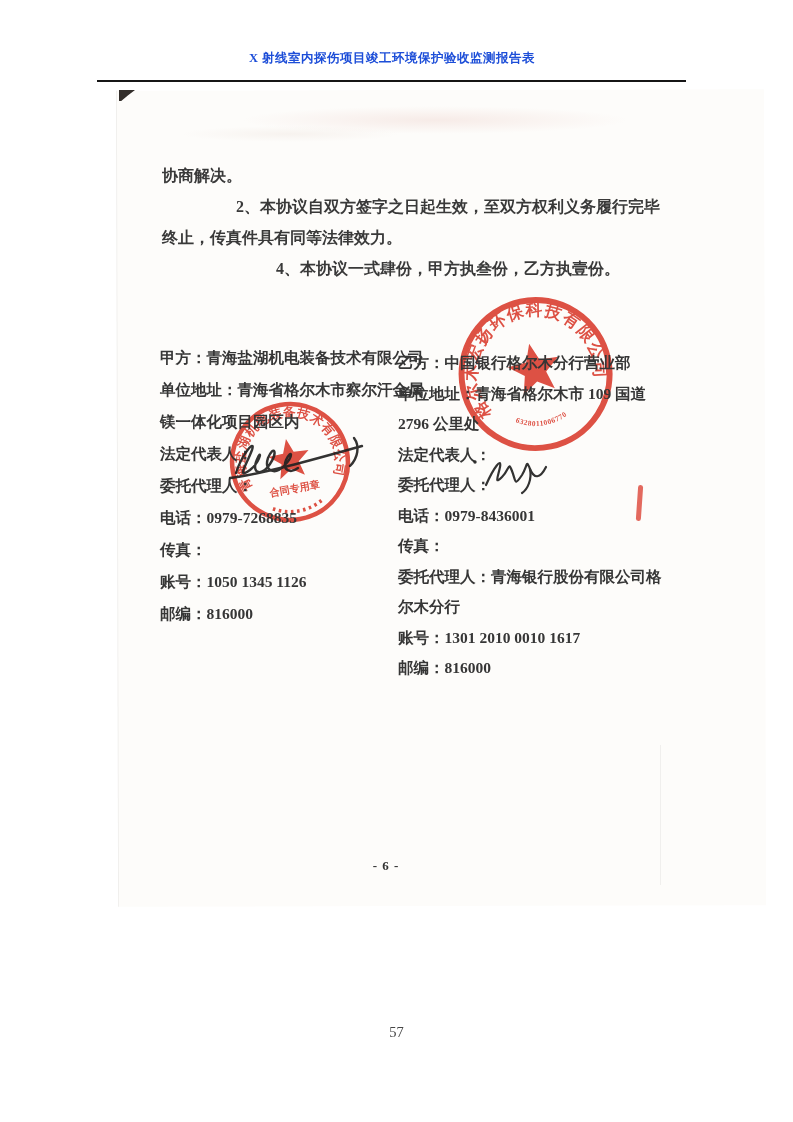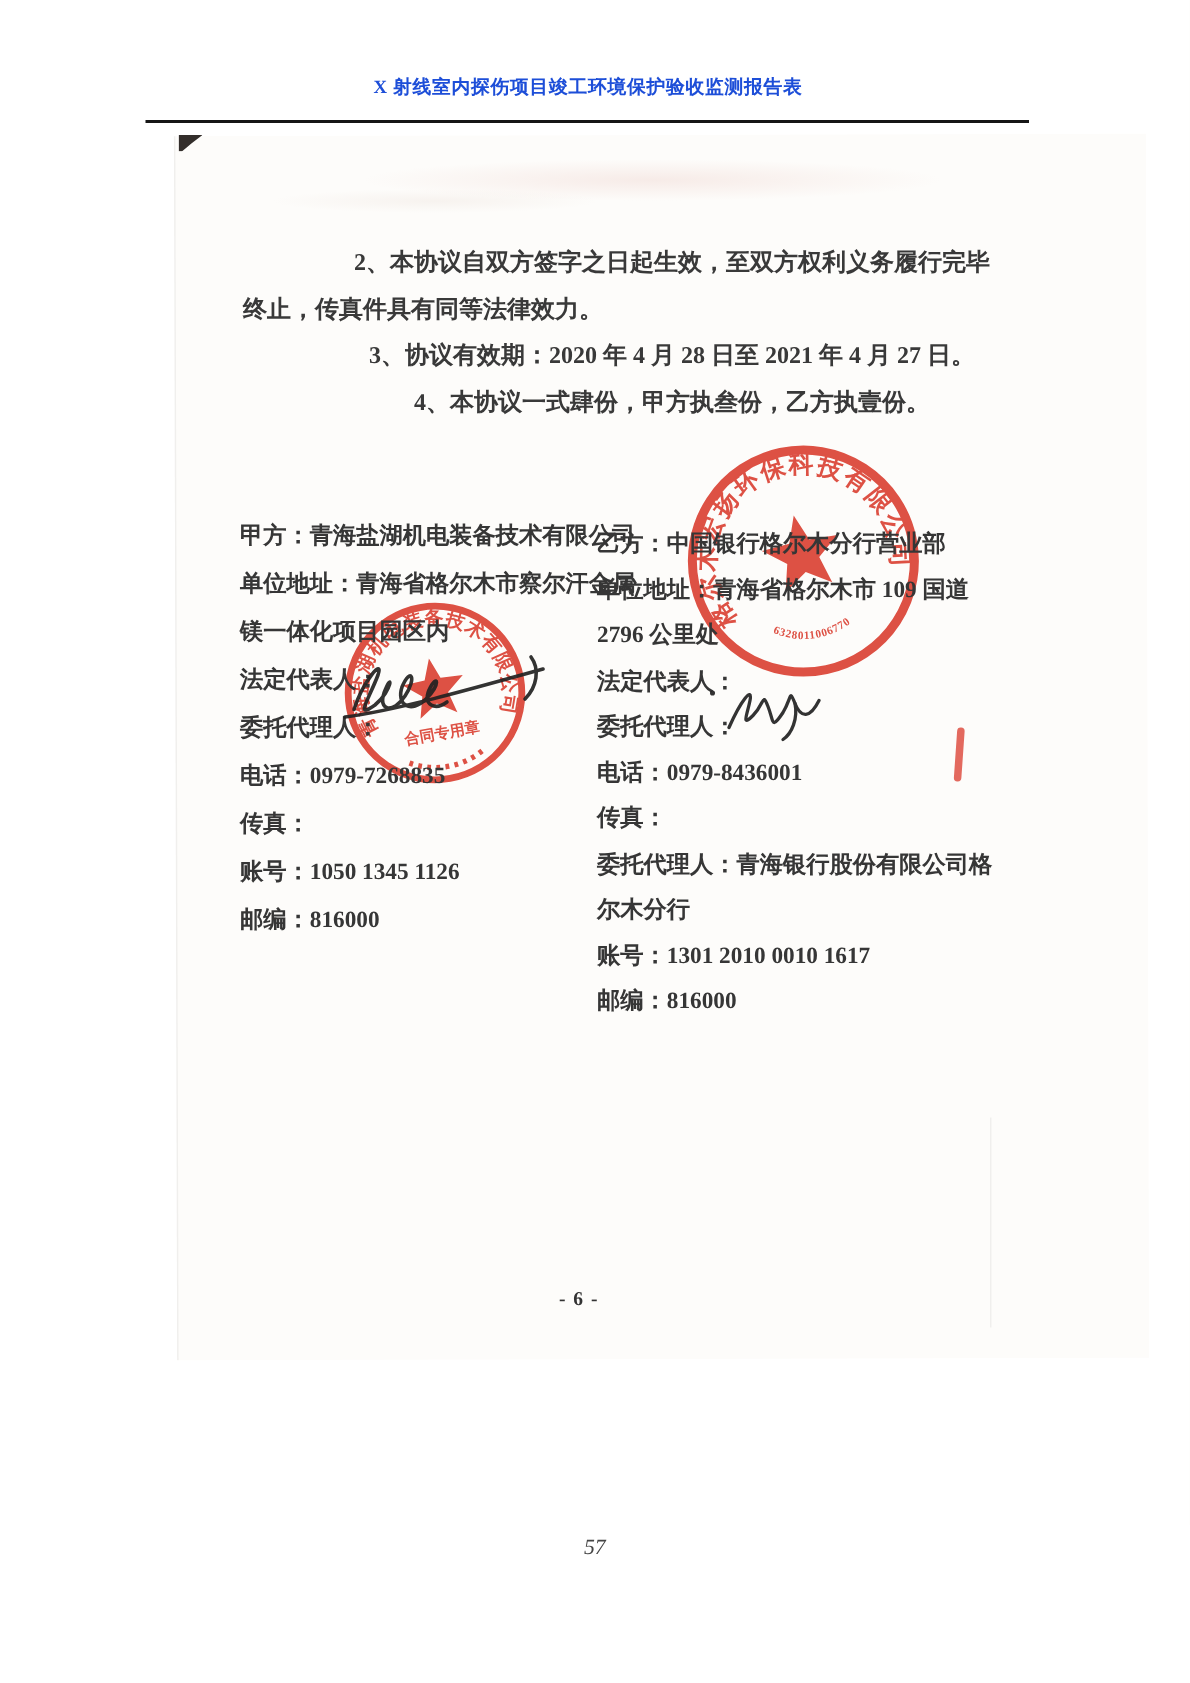--- a/index.html
+++ b/index.html
@@ -74,39 +74,39 @@
     background:#d9382a; border-radius:3px;
     transform:rotate(4deg); opacity:0.75; z-index:1;
   }
 
   .scan-page-number {
     top:858px; left:341px; width:90px; text-align:center;
     font-size:13px; font-weight:700; color:#333; letter-spacing:1px;
   }
   .footer-page-number {
     top:1024px; left:0; width:793px; text-align:center;
-    font-size:14.5px; color:#454545;font-style:italic;
+    font-size:14.5px; color:#454545;
   }
 </style>
 </head>
 <body>
 
 <div class="abs header-title">X 射线室内探伤项目竣工环境保护验收监测报告表</div>
 <div class="abs header-rule"></div>
 
 <div class="abs scan-page"></div>
 <div class="abs corner-mark"></div>
 <div class="abs smudge-1"></div>
 <div class="abs smudge-2"></div>
 <div class="abs scan-edge"></div>
 
 <div class="abs clauses">
+  <div class="clause">协商解决。</div>
   <div class="clause indent">2、本协议自双方签字之日起生效，至双方权利义务履行完毕</div>
   <div class="clause">终止，传真件具有同等法律效力。</div>
-  <div class="clause indent">3、协议有效期：2020 年 4 月 28 日至 2021 年 4 月 27 日。</div>
   <div class="clause indent">4、本协议一式肆份，甲方执叁份，乙方执壹份。</div>
 </div>
 
 <div class="abs col col-a">
   <div class="col-line">甲方：青海盐湖机电装备技术有限公司</div>
   <div class="col-line">单位地址：青海省格尔木市察尔汗金属</div>
   <div class="col-line">镁一体化项目园区内</div>
   <div class="col-line">法定代表人：</div>
   <div class="col-line">委托代理人：</div>
   <div class="col-line">电话：0979-7268835</div>

